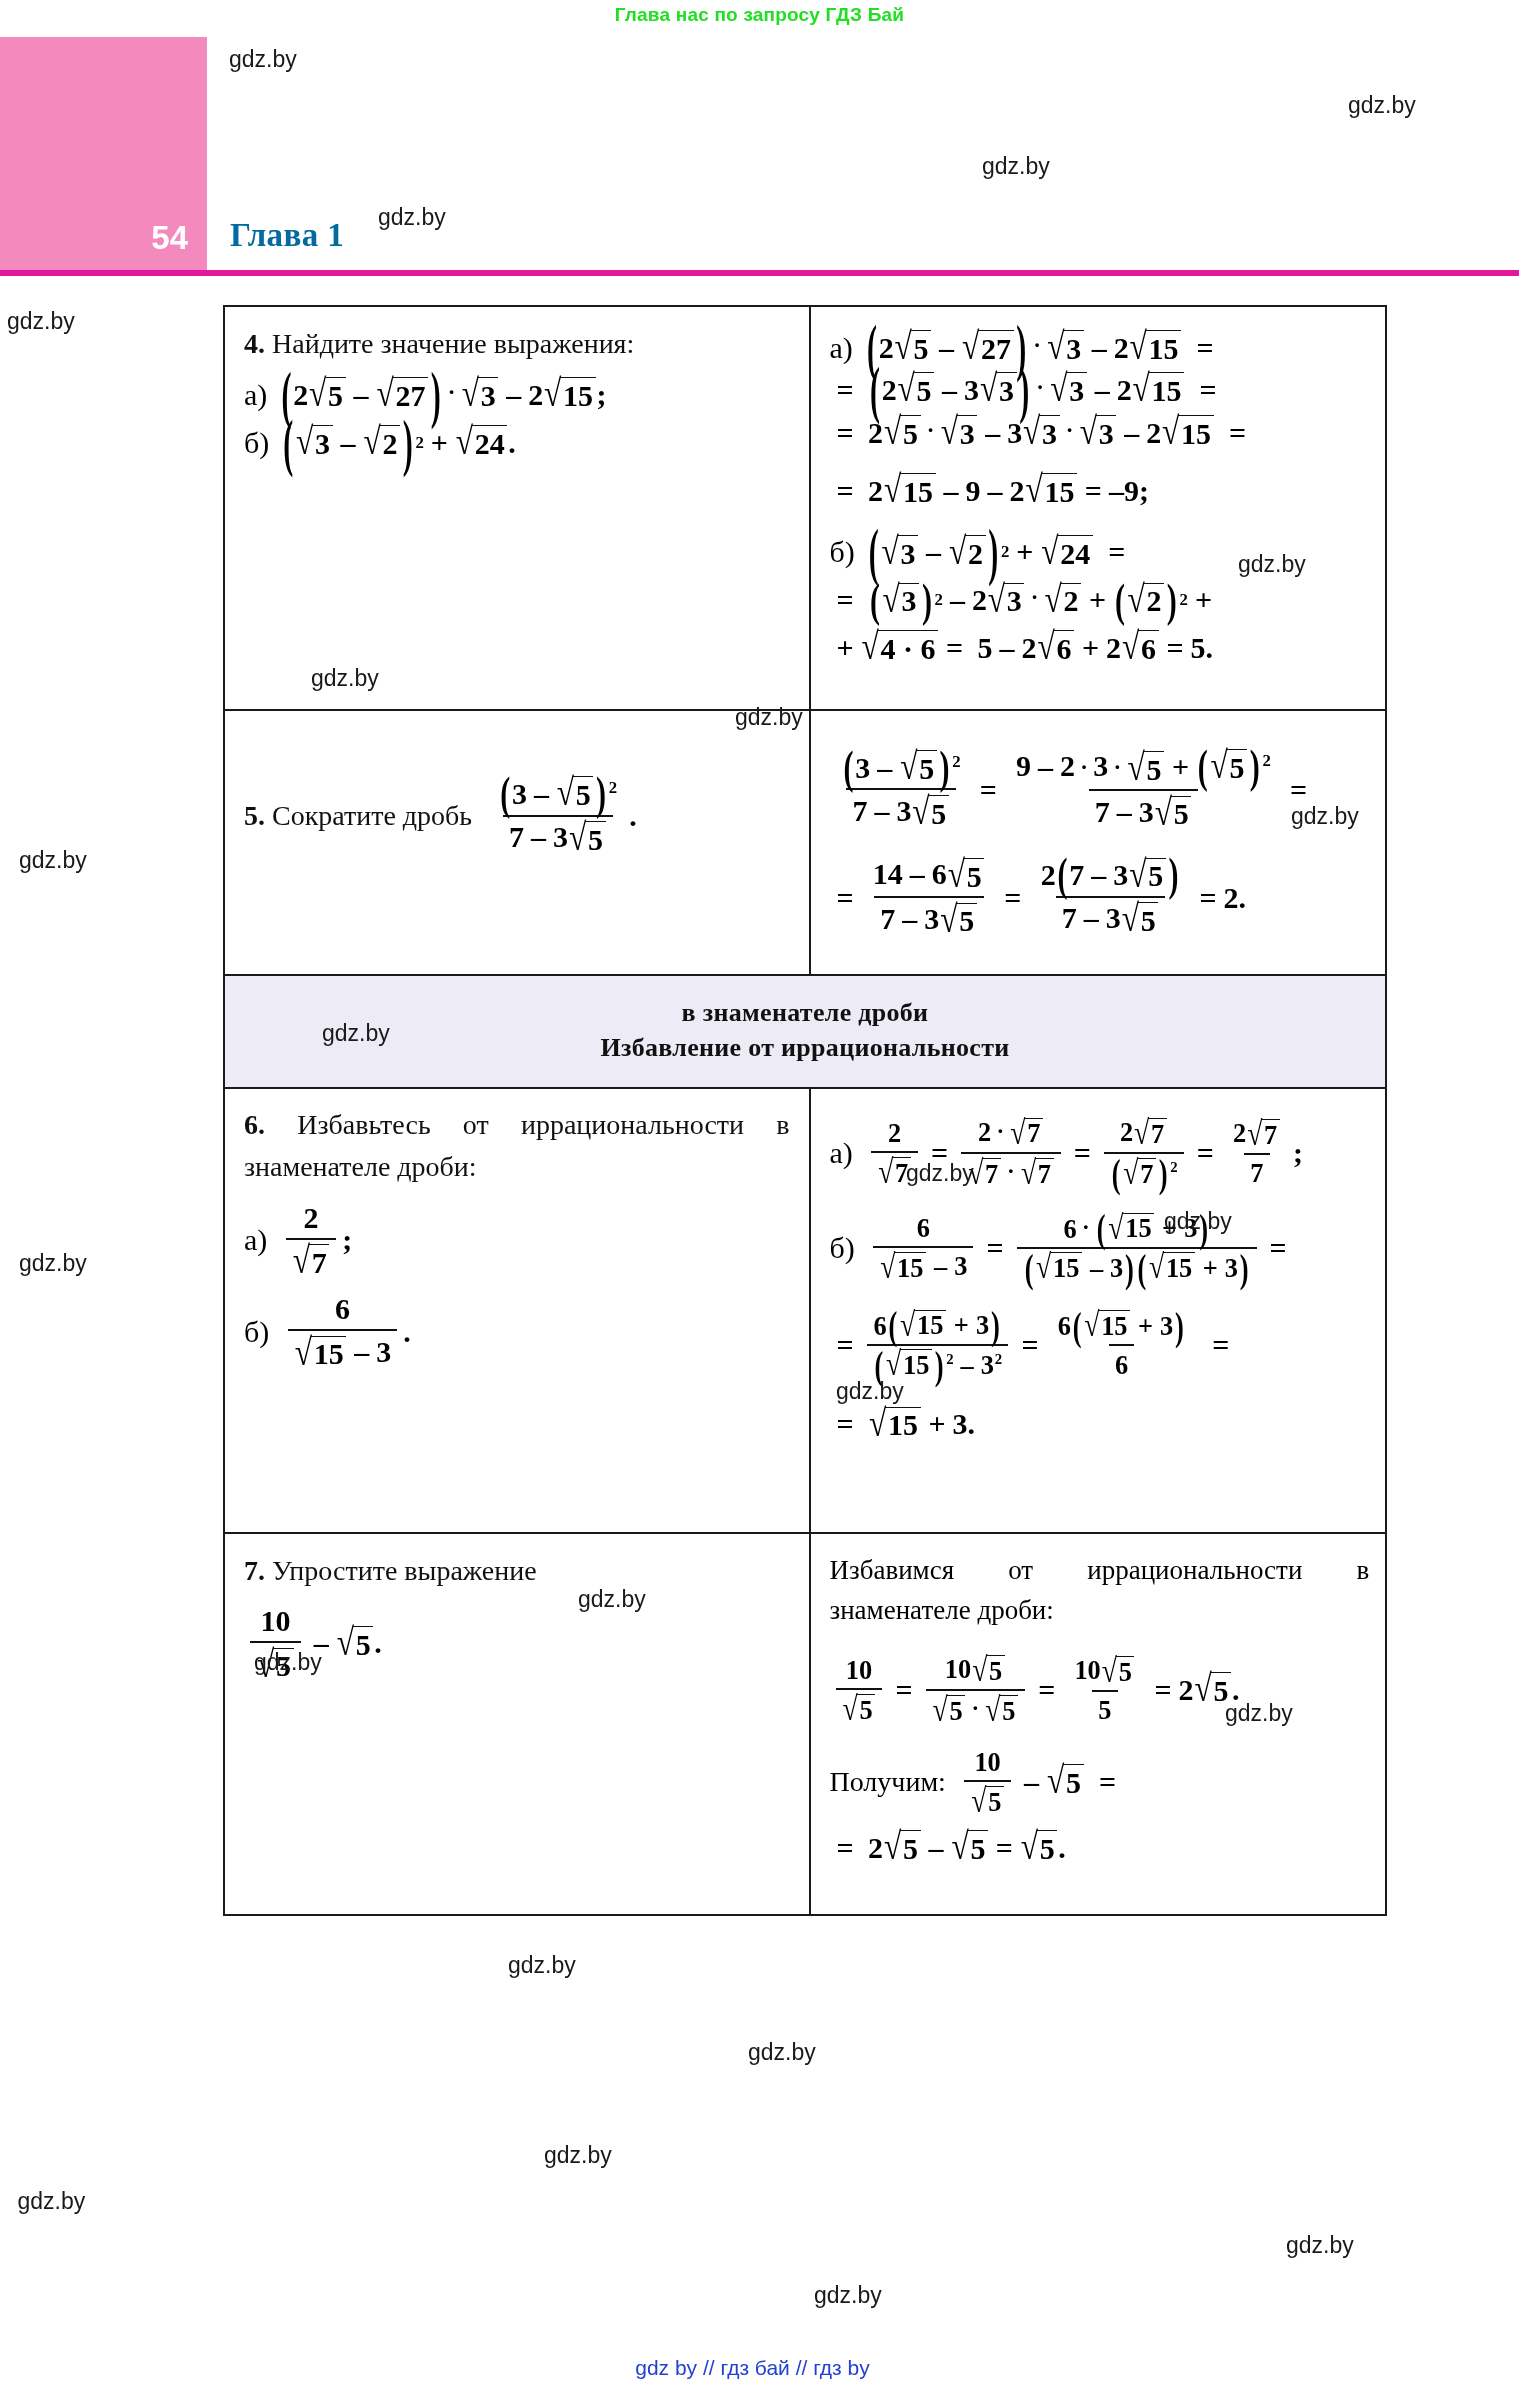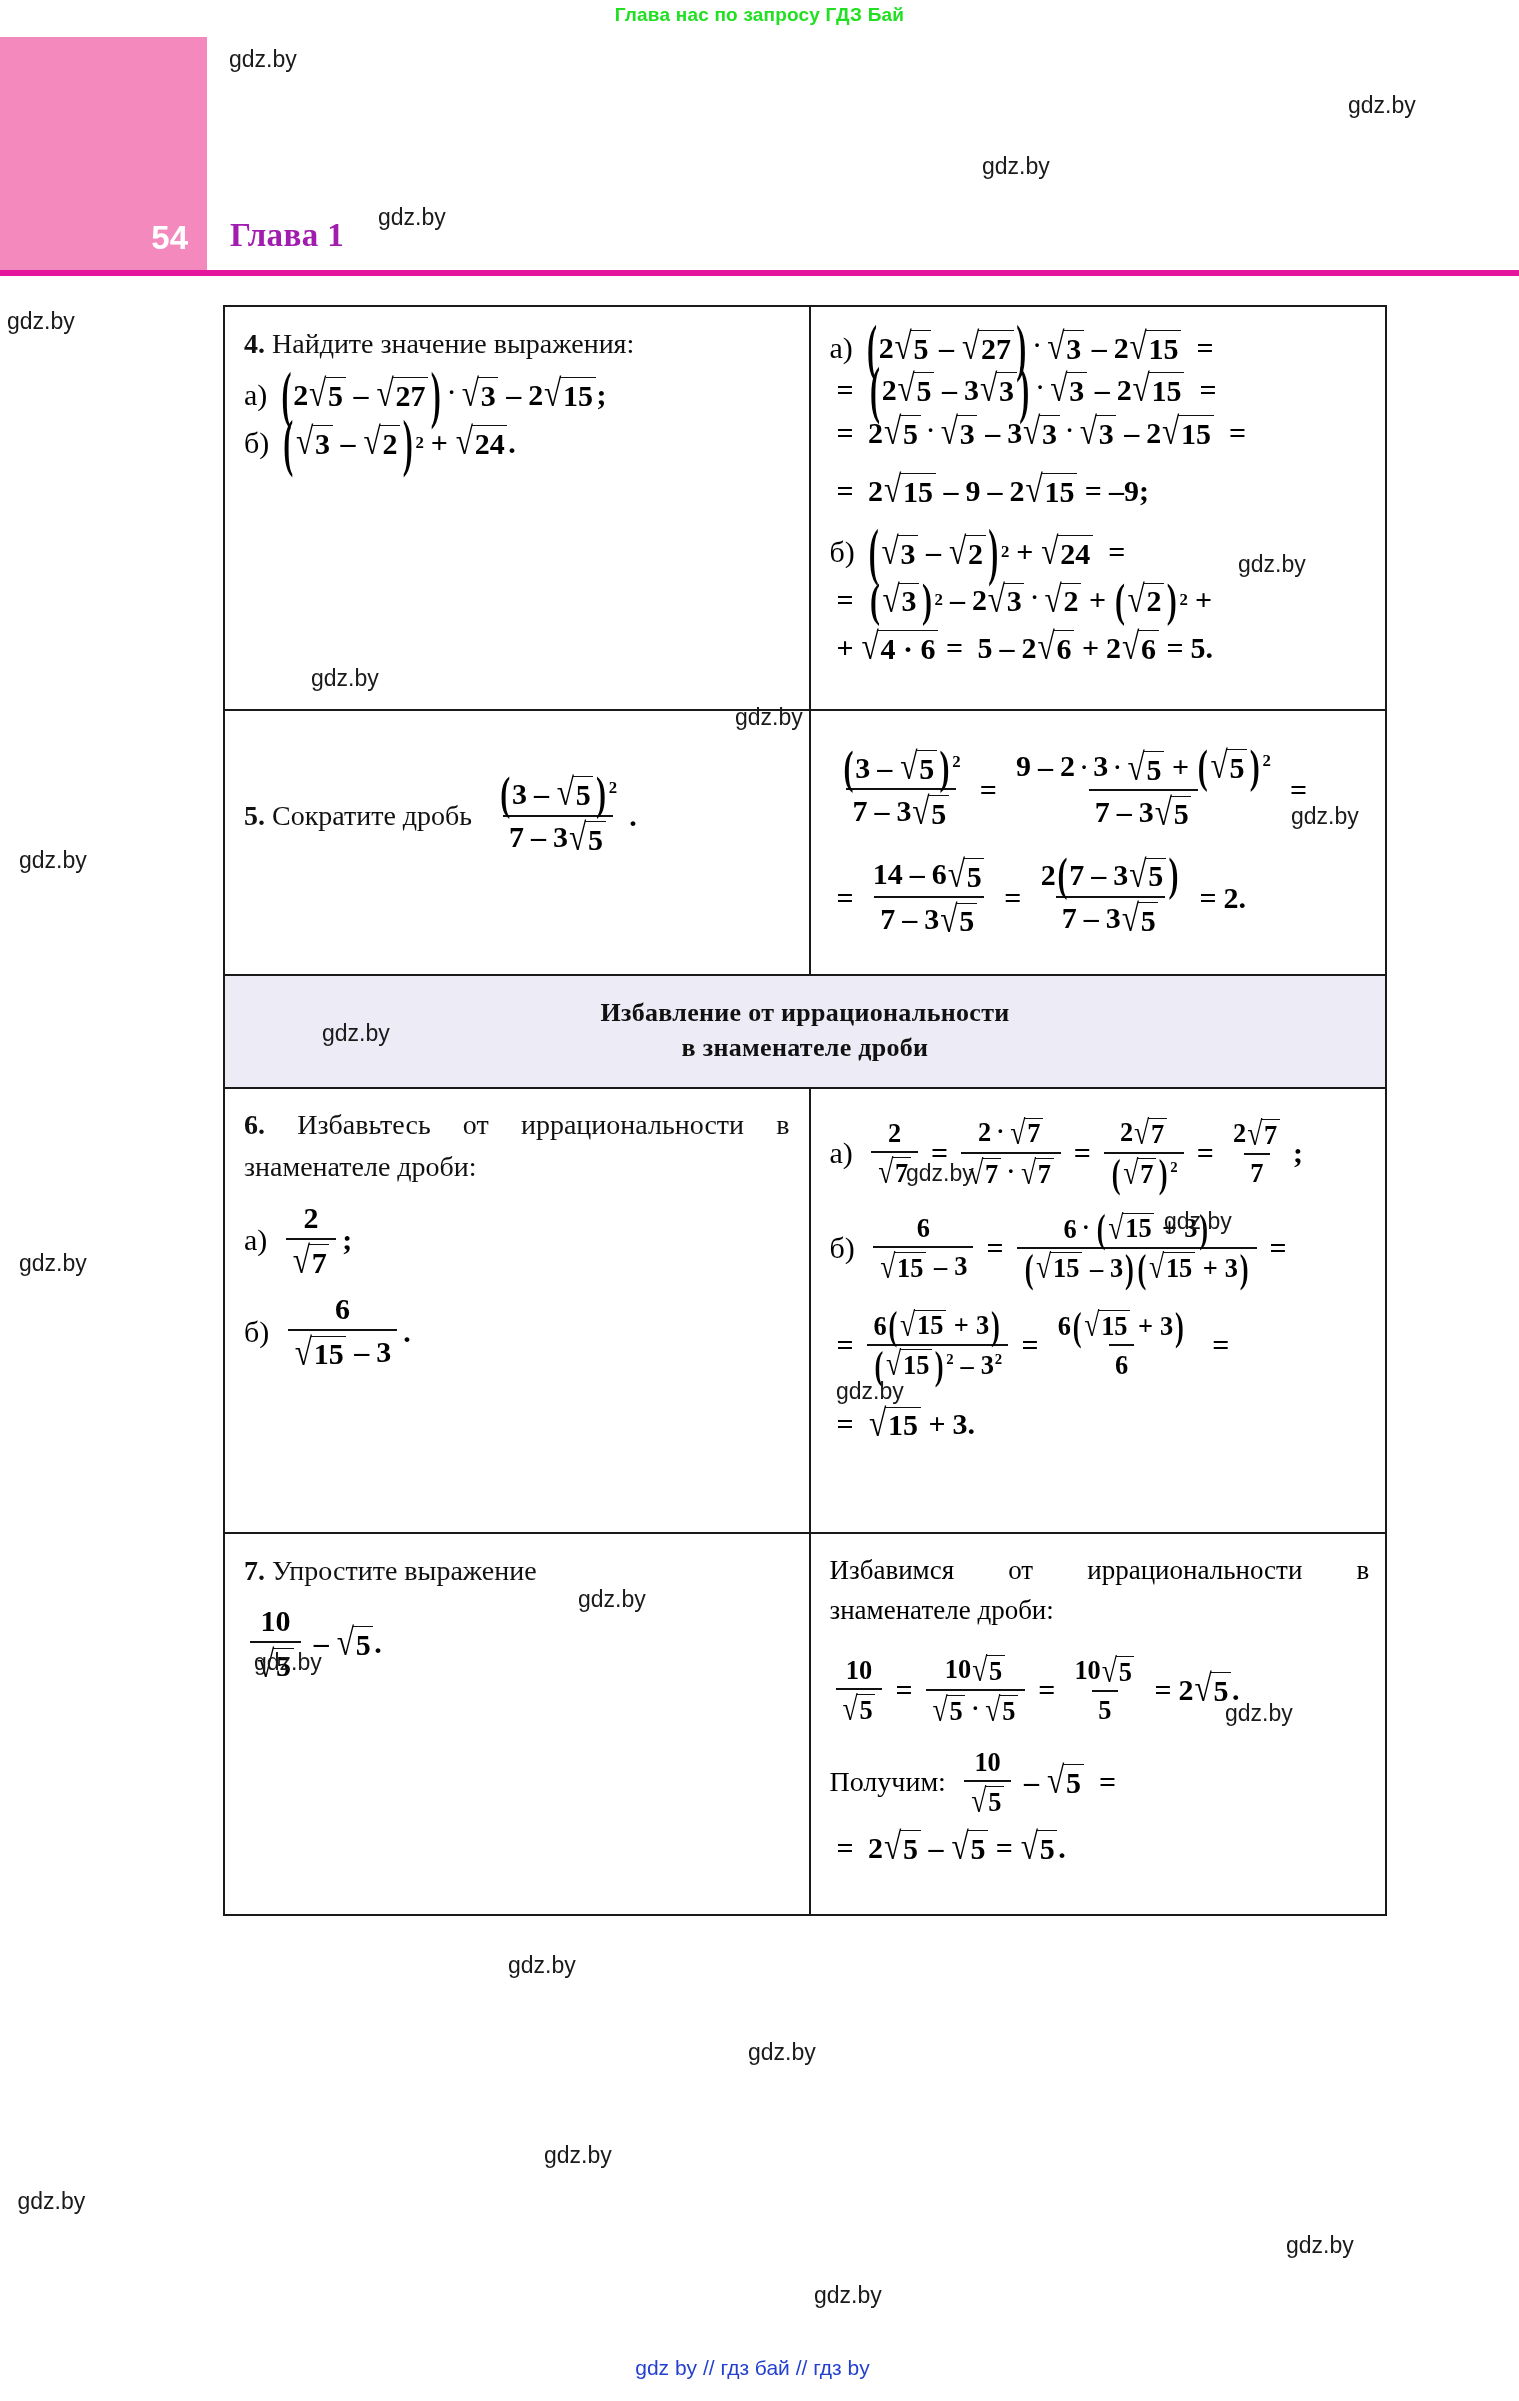--- a/index.html
+++ b/index.html
@@ -43,21 +43,21 @@
   .page-num {
     position:absolute; left:0; top:219px; width:188px;
     text-align:right;
     font-family:"Liberation Sans", sans-serif;
     font-weight:bold; font-size:33px; color:#ffffff;
     z-index:3;
   }
   .chapter {
     position:absolute; left:230px; top:217px;
     font-family:"Liberation Serif", serif;
-    font-weight:bold; font-size:33px; color:#a21caf;
+    font-weight:bold; font-size:33px; color:#0369a1;
     letter-spacing:0.4px;
     z-index:3;
   }
   .rule {
     position:absolute; left:0; top:270px; width:1519px; height:6.1px;
     background:#e4169b;
     z-index:4;
   }
 
   
@@ -509,22 +509,22 @@
                 </span></span>
           </span>
           <span class="op">=</span>
             <span>2.</span>
         </span>
       </div>
     </div>
   </div>
 
   <div class="band">
+    <div>в знаменателе дроби</div>
     <div>Избавление от иррациональности</div>
-    <div>в знаменателе дроби</div>
   </div>
 
   <div class="row">
     <div class="cell-l">
       <div class="task">
         <span class="tnum">6.</span>
         <span>Избавьтесь от иррацио­нальности в знаменателе дроби:</span>
       </div>
 
       <div class="line">

